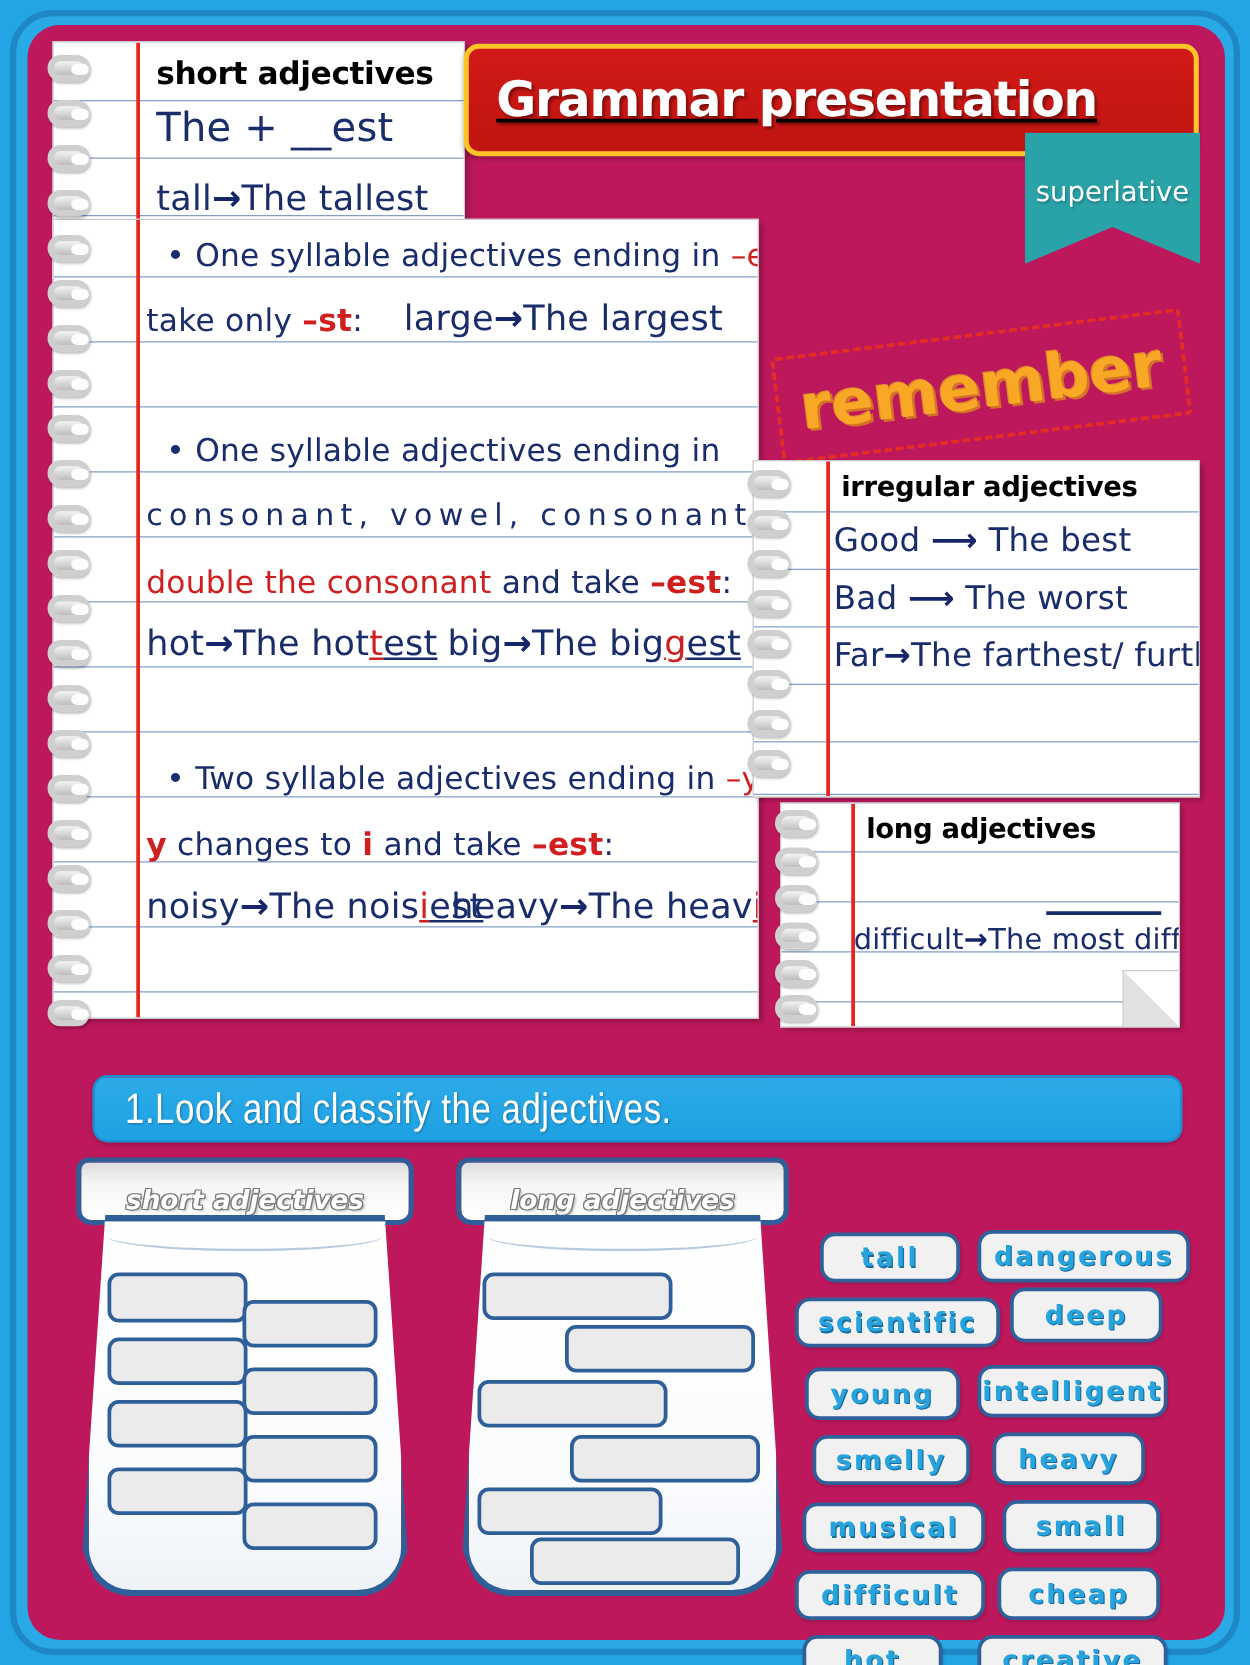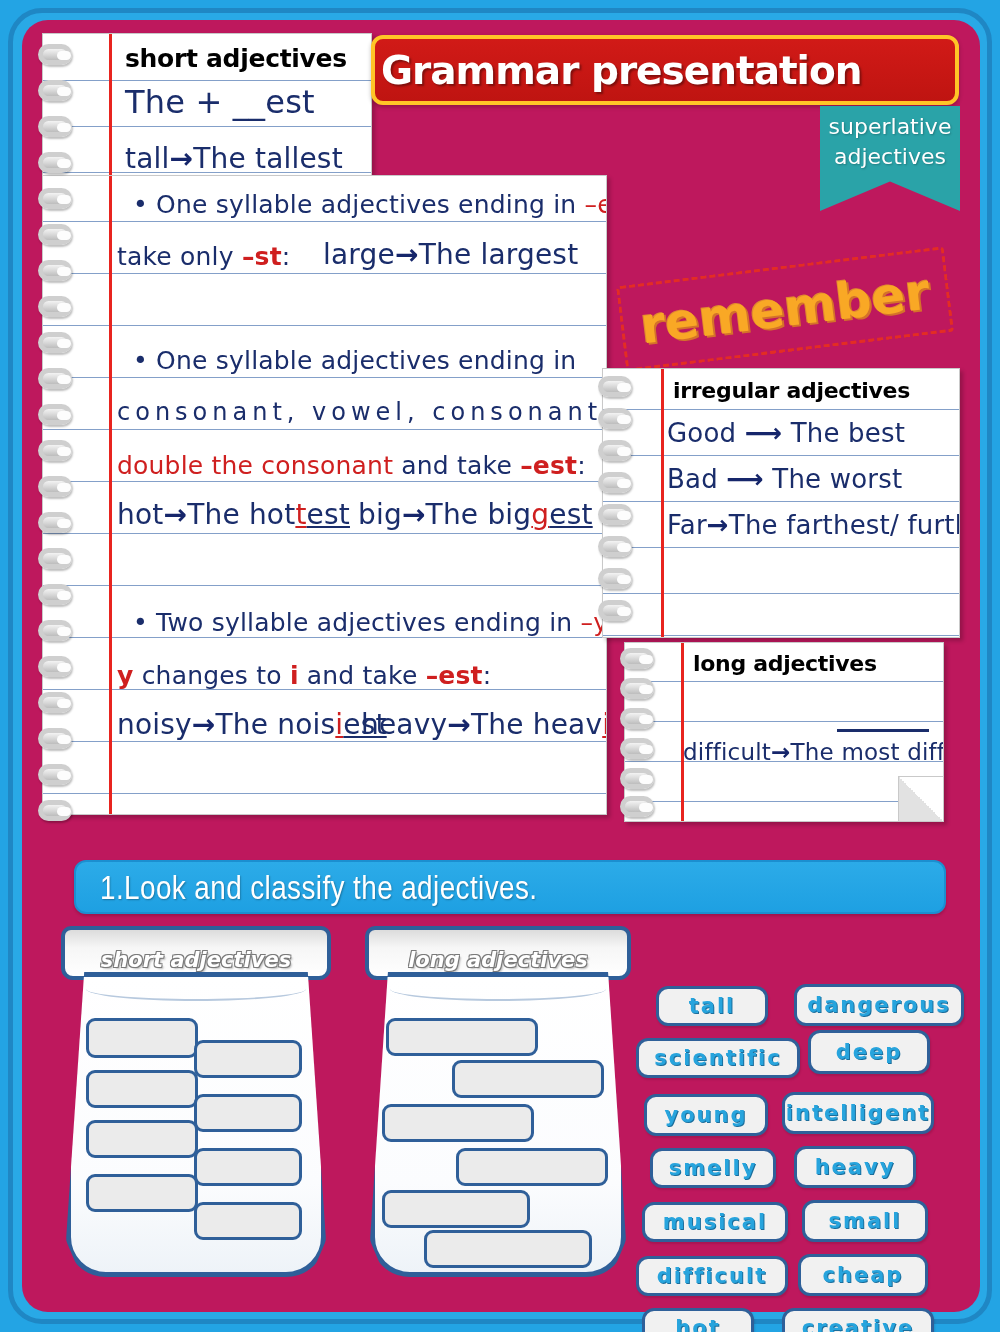--- a/index.html
+++ b/index.html
@@ -52,42 +52,43 @@
   .blk{font-family:"DejaVu Sans",sans-serif;font-weight:bold;color:#000;letter-spacing:-.3px;}
   .red{color:#cf1f1f;}
   .u{text-decoration:underline;text-decoration-thickness:2px;text-underline-offset:2px;}
   .arrow{font-family:"DejaVu Sans",sans-serif;color:#16266b;font-weight:bold;}
   .spread{letter-spacing:5px;}
 
   .txt{position:absolute;white-space:nowrap;}
 
   
   .banner{
-    position:absolute;left:349px;top:15px;width:588px;height:70px;
+    position:absolute;left:349px;top:15px;width:588px;height:90px;
     background:linear-gradient(180deg,#d11a17 0%,#bf1411 100%);
     border:4px solid #ffc527;border-radius:12px;box-sizing:border-box;
     box-shadow:0 2px 4px rgba(0,0,0,.25);
-    display:flex;align-items:center;padding-left:6px;
+    display:flex;align-items:center;padding-left:22px;text-decoration:underline;
   }
   .banner span{
     color:#fff;font-family:"DejaVu Sans",sans-serif;font-weight:bold;
     font-size:39px;letter-spacing:-1px;
     text-shadow:2px 2px 2px rgba(0,0,0,.35);
   }
 
   
   .ribbon{
     position:absolute;left:798px;top:86px;width:140px;height:105px;
     background:#2aa3a8;
     clip-path:polygon(0 0,100% 0,100% 100%,50% 72%,0 100%);
     text-align:center;padding-top:6px;box-sizing:border-box;
   }
   .ribbon div{
     font-family:"DejaVu Sans",sans-serif;color:#fff;font-size:22px;line-height:30px;
     text-shadow:1px 1px 2px rgba(0,0,0,.25);
+    margin-top:28px;
   }
 
   
   .stamp{
     position:absolute;left:598px;top:246px;width:330px;height:86px;
     border:3px dashed #e32d24;border-radius:4px;box-sizing:border-box;
     transform:rotate(-7deg);
     display:flex;align-items:center;justify-content:center;
   }
   .stamp span{
@@ -372,21 +373,21 @@
       <div class="slot" style="left:12px;top:132px;width:152px;height:38px;"></div>
       <div class="slot" style="left:86px;top:176px;width:152px;height:38px;"></div>
       <div class="slot" style="left:12px;top:218px;width:148px;height:38px;"></div>
       <div class="slot" style="left:54px;top:258px;width:168px;height:38px;"></div>
     </div>
 
     <div>
       <div class="chip" style="left:634px;top:966px;width:112px;height:40px;">
           <span>tall</span>
         </div>
-      <div class="chip" style="left:760px;top:964px;width:170px;height:42px;margin-left:12px;">
+      <div class="chip" style="left:760px;top:964px;width:170px;height:42px;">
           <span>dangerous</span>
         </div>
 
       <div class="chip" style="left:614px;top:1018px;width:164px;height:40px;">
           <span>scientific</span>
         </div>
       <div class="chip" style="left:786px;top:1010px;width:122px;height:44px;">
           <span>deep</span>
         </div>
 

